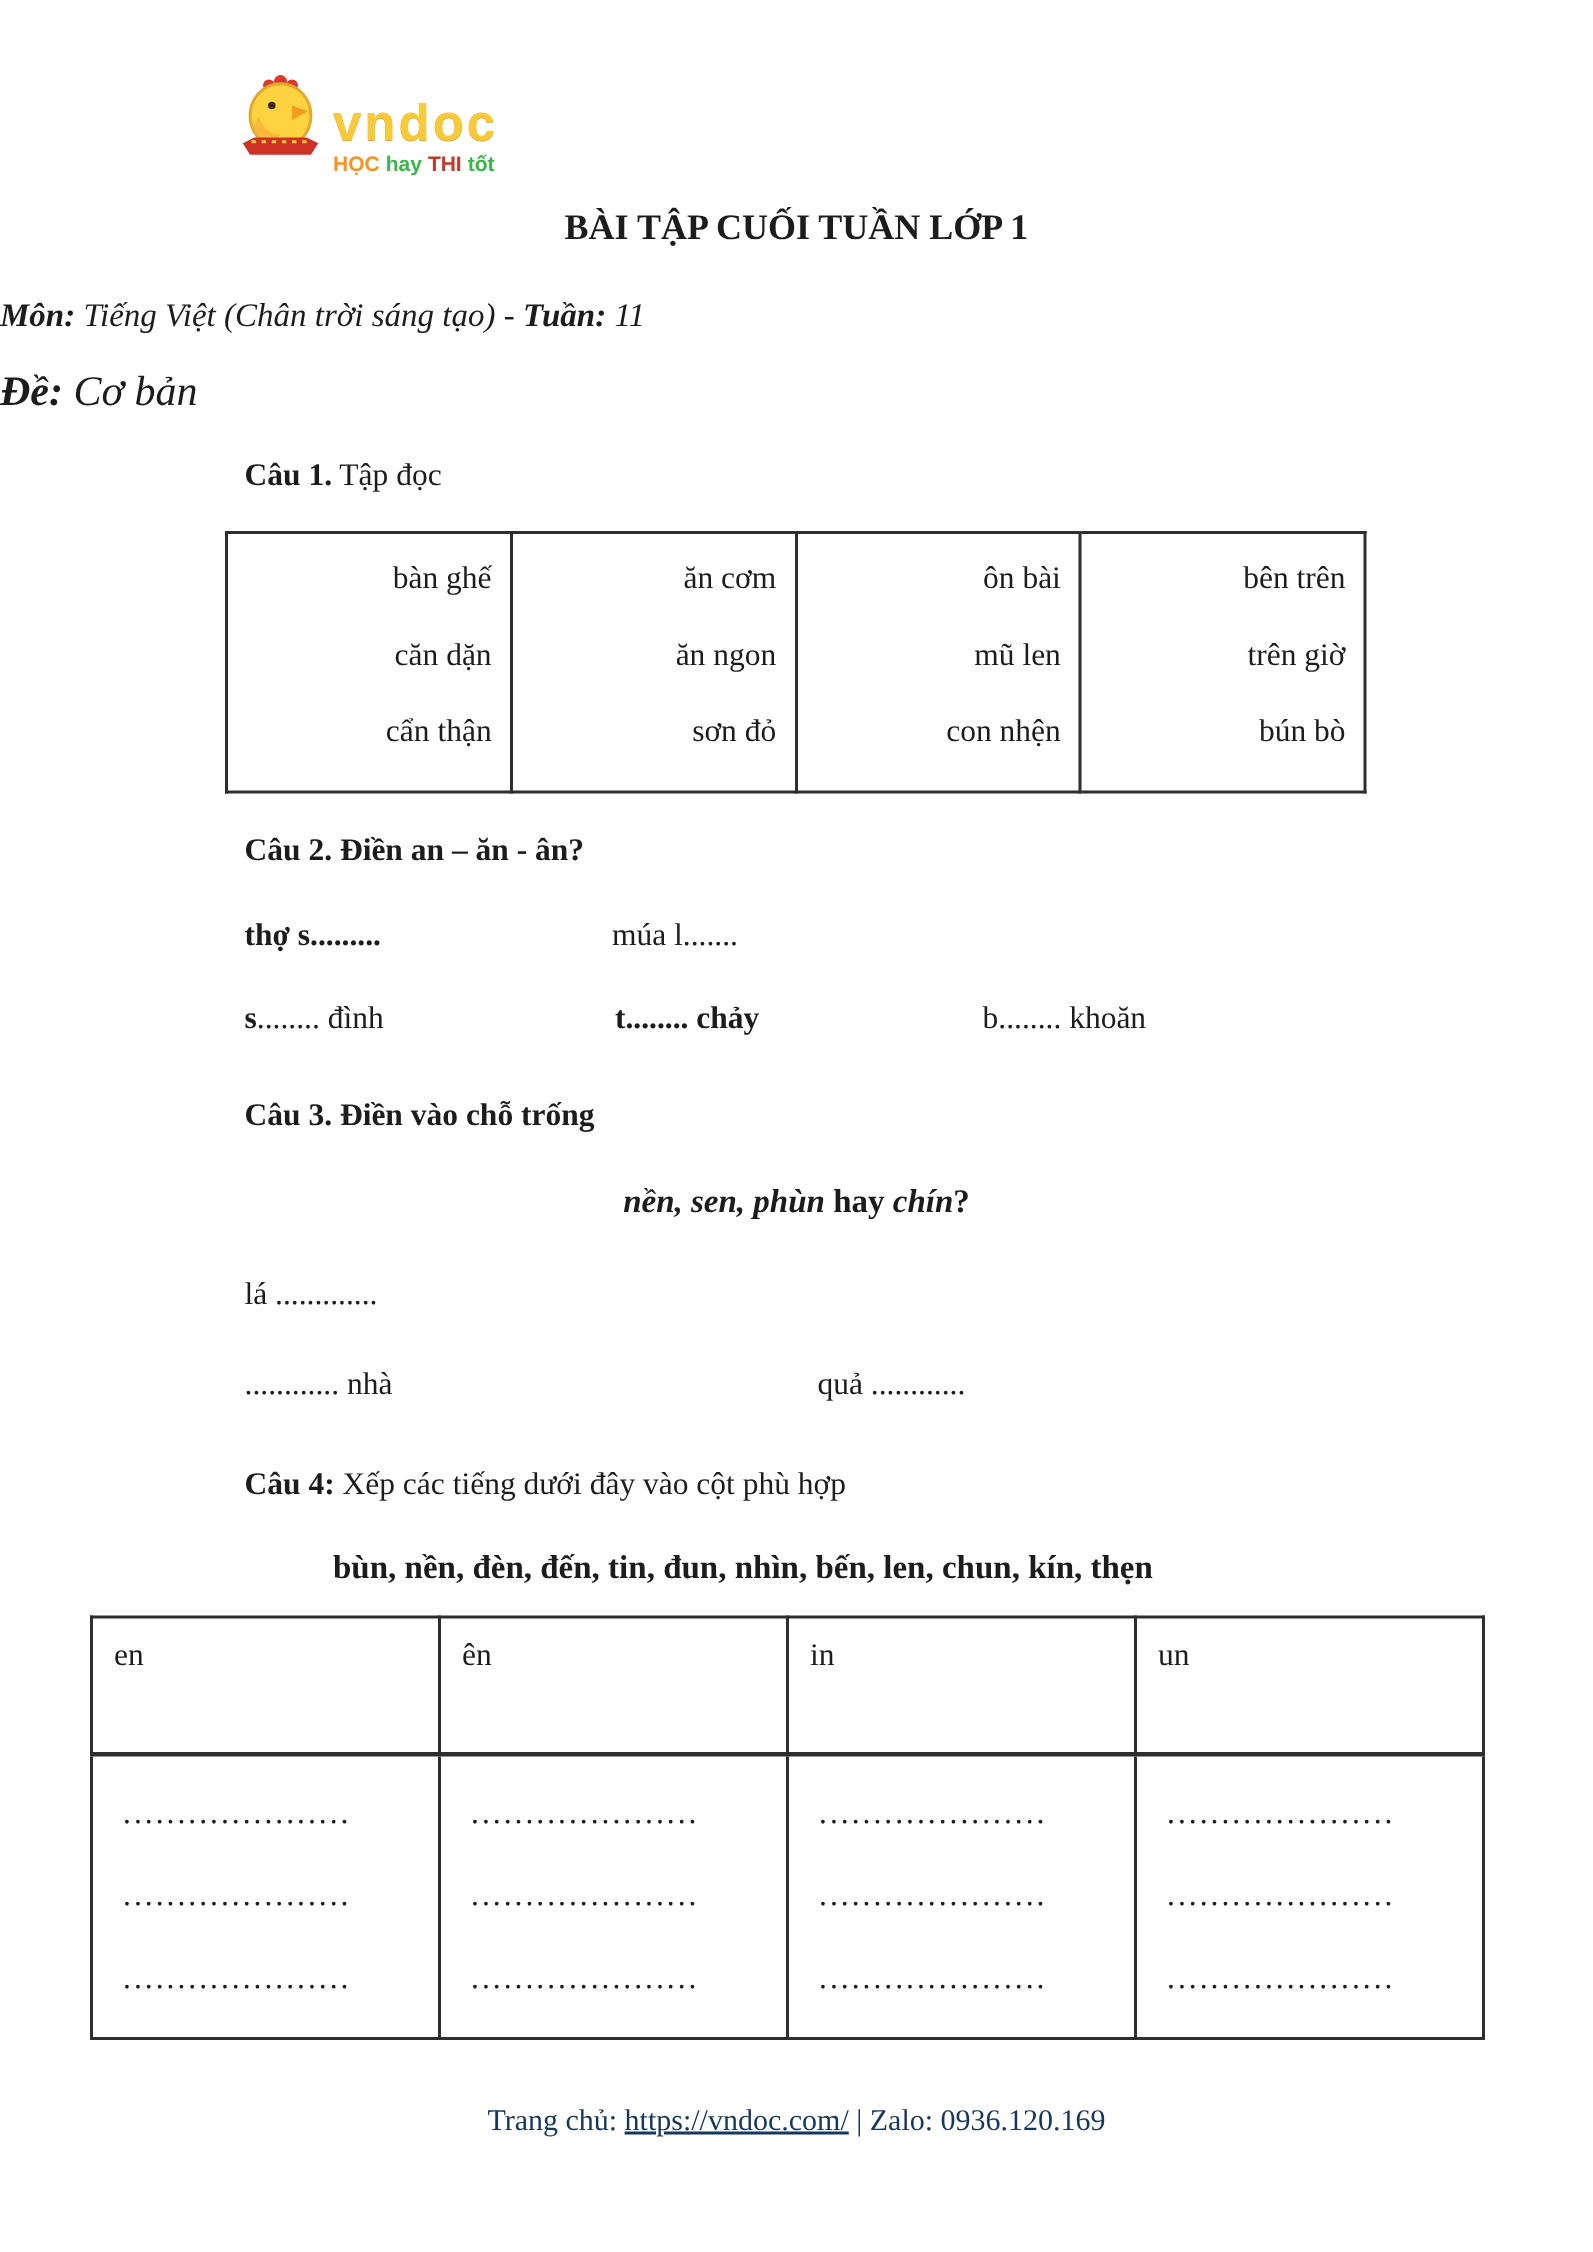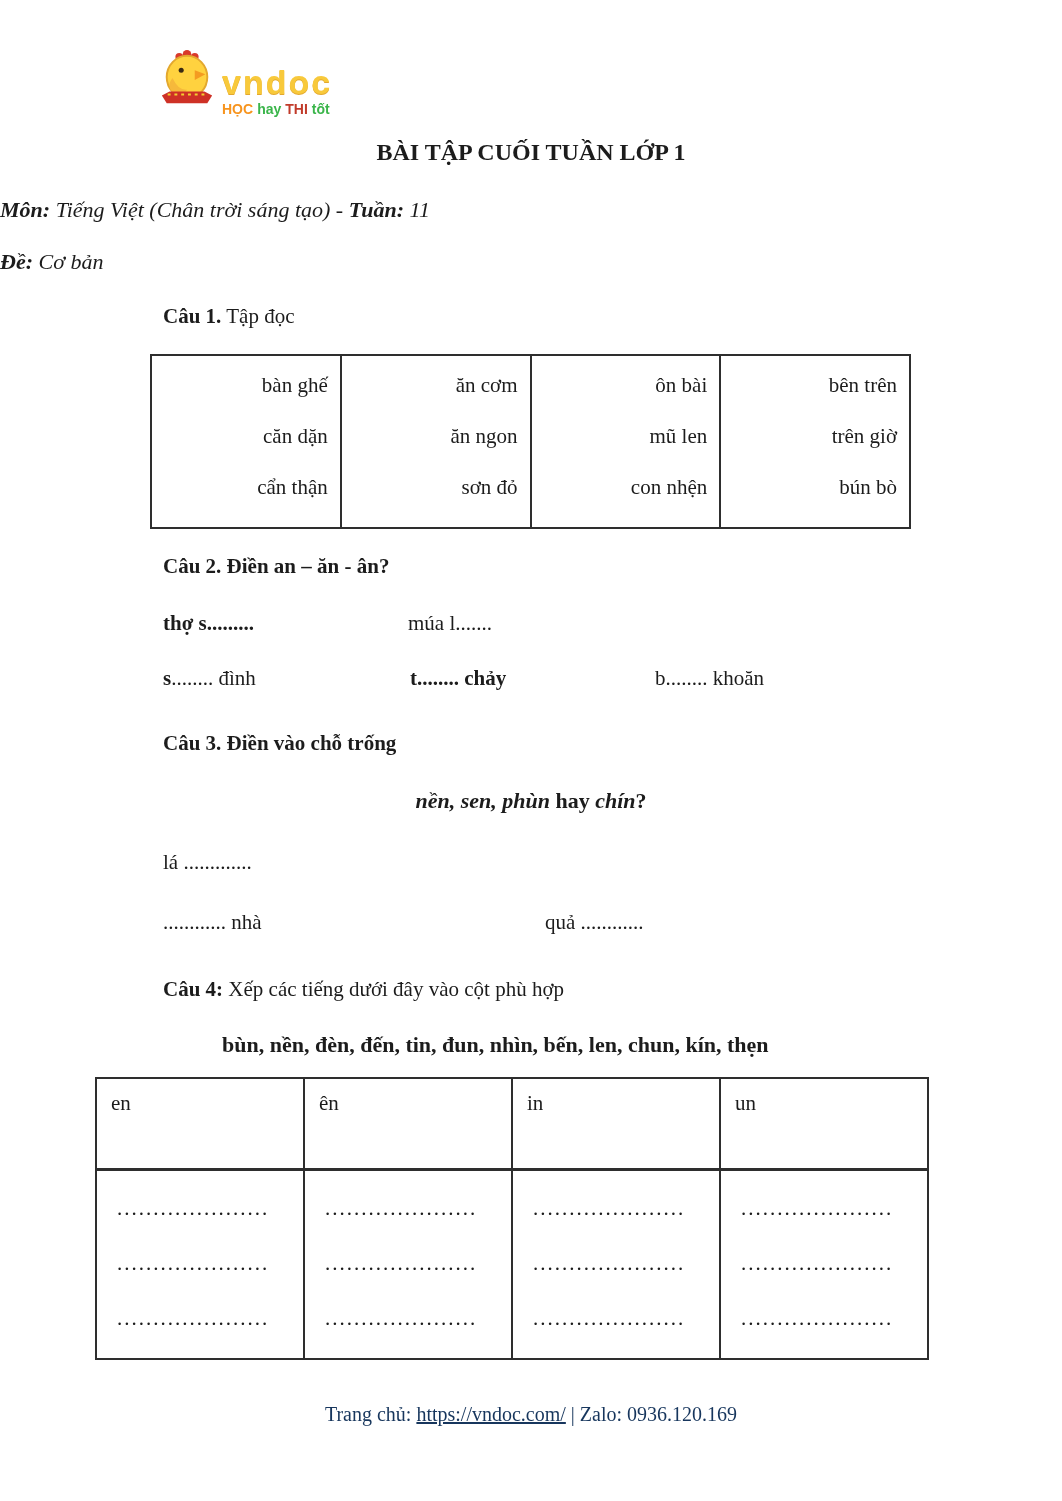--- a/index.html
+++ b/index.html
@@ -37,21 +37,21 @@
   
   .title {
     margin-top: 21px;
     text-align: center;
     font-weight: bold;
     font-size: 24px;
     line-height: 28px;
   }
   .sub1 { margin-top: 29px; font-size: 22px; line-height: 29px; font-style: italic; }
   .sub1 b { font-style: italic; }
-  .sub2 { margin-top: 23px; font-size: 22px; line-height: 29px; font-style: italic; }
+  .sub2 { margin-top: 23px; font-size: 28px; line-height: 29px; font-style: italic; }
   
   .heading { margin-left: 163px; line-height: 27px; }
   
   table.t1 {
     border-collapse: collapse;
     margin-left: 150px;
     margin-top: 24px;
     width: 761px;
     table-layout: fixed;
   }
@@ -67,23 +67,23 @@
   .c2a { width: 247px; } .c2b { width: 245px; font-weight: bold; } .c2c { flex: 1; }
   .c3a { width: 382px; } .c3b { flex: 1; }
   
   .prompt { text-align: center; margin-top: 30px; font-size: 22px; line-height: 28px; }
   .bi { font-weight: bold; font-style: italic; }
   .b  { font-weight: bold; }
   
   .wordbank { margin-left: 222px; margin-top: 28px; font-weight: bold; font-size: 22px; line-height: 27px; }
   table.t2 {
     border-collapse: collapse;
-    margin-left: 95px;
+    margin-left: 60px;
     margin-top: 19px;
-    width: 834px;
+    width: 930px;
     table-layout: fixed;
   }
   table.t2 td { border: 2px solid #2e2e2e; vertical-align: top; }
   table.t2 tr.t2head td {
     height: 91px;
     padding: 12px 12px 0 14px;
     border-bottom: 3px solid #2e2e2e;
   }
   table.t2 tr.t2body td { height: 190px; padding: 10px 10px 12px 20px; }
   .dotline { line-height: 55px; letter-spacing: 2px; white-space: nowrap; overflow: hidden; }

